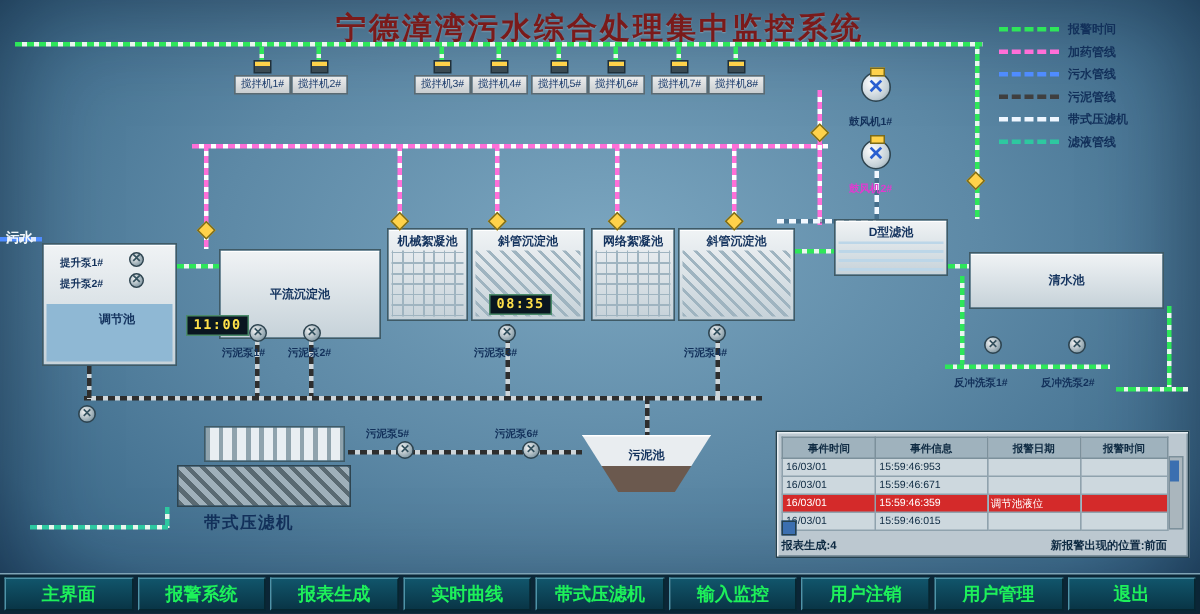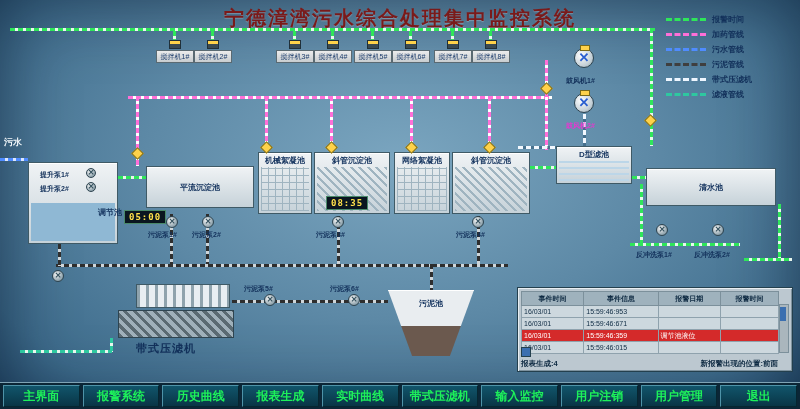--- a/index.html
+++ b/index.html
@@ -160,23 +160,23 @@
   <div class="pv c-flow" style="left:640px;top:184px;height:59px"></div>
   <div class="pv c-flow" style="left:778px;top:204px;height:54px"></div>
   <div class="ph c-flow" style="left:744px;top:258px;width:48px"></div>
   <div class="pv c-air" style="left:583px;top:114px;height:32px"></div>
   <div class="ph c-air" style="left:518px;top:146px;width:66px"></div>
   <div class="pv c-fil" style="left:110px;top:338px;height:14px"></div>
   <div class="ph c-fil" style="left:20px;top:350px;width:92px"></div>
 
   <div class="tank" style="left:28px;top:162px;width:90px;height:82px">
     <div class="fill hx-water"></div>
-    <div class="t-label" style="top:44px;text-align:right;padding-left:5px">调节池</div>
-  </div>
-  <div class="tank" style="left:146px;top:166px;width:108px;height:42px">
+    <div class="t-label" style="top:44px;text-align:center;padding-left:5px">调节池</div>
+  </div>
+  <div class="tank" style="left:146px;top:166px;width:108px;height:60px">
     <div class="t-label t-mid">平流沉淀池</div>
   </div>
   <div class="tank" style="left:258px;top:152px;width:54px;height:62px">
     <div class="fill hx-grid"></div>
     <div class="t-label t-top">机械絮凝池</div>
   </div>
   <div class="tank" style="left:314px;top:152px;width:76px;height:62px">
     <div class="fill hx-diag"></div>
     <div class="t-label t-top">斜管沉淀池</div>
   </div>
@@ -188,21 +188,21 @@
     <div class="fill hx-diag"></div>
     <div class="t-label t-top">斜管沉淀池</div>
   </div>
   <div class="tank" style="left:556px;top:146px;width:76px;height:38px">
     <div class="fill hx-stripes"></div>
     <div class="t-label t-top">D型滤池</div>
   </div>
   <div class="tank" style="left:646px;top:168px;width:130px;height:38px">
     <div class="t-label t-mid">清水池</div>
   </div>
-  <div class="tank trap" style="left:388px;top:290px;width:86px;height:66px">
+  <div class="tank trap" style="left:388px;top:290px;width:86px;height:38px">
     <div class="t-label" style="top:8px">污泥池</div>
   </div>
   <div class="rollers" style="left:136px;top:284px;width:94px;height:24px"></div>
   <div class="pressbody" style="left:118px;top:310px;width:116px;height:28px"></div>
   <div class="lbl lbl-big" style="left:136px;top:341px">带式压滤机</div>
 
   <div class="mx" style="left:156px;top:40px">
     <div class="motor"></div>
     <div class="mx-label">搅拌机1#</div>
   </div>
@@ -253,33 +253,33 @@
   <div class="pump" style="left:52px;top:270px"></div>
 
   <div class="valve" style="left:133px;top:149px"></div>
   <div class="valve" style="left:262px;top:143px"></div>
   <div class="valve" style="left:327px;top:143px"></div>
   <div class="valve" style="left:407px;top:143px"></div>
   <div class="valve" style="left:485px;top:143px"></div>
   <div class="valve" style="left:542px;top:84px"></div>
   <div class="valve" style="left:646px;top:116px"></div>
 
-  <div class="lbl lbl-white" style="left:4px;top:136px">污水</div>
+  <div class="lbl lbl-white" style="left:4px;top:152px">污水</div>
   <div class="lbl" style="left:40px;top:170px">提升泵1#</div>
   <div class="lbl" style="left:40px;top:184px">提升泵2#</div>
   <div class="lbl" style="left:148px;top:230px">污泥泵1#</div>
   <div class="lbl" style="left:192px;top:230px">污泥泵2#</div>
   <div class="lbl" style="left:316px;top:230px">污泥泵3#</div>
   <div class="lbl" style="left:456px;top:230px">污泥泵4#</div>
   <div class="lbl" style="left:244px;top:284px">污泥泵5#</div>
   <div class="lbl" style="left:330px;top:284px">污泥泵6#</div>
   <div class="lbl" style="left:636px;top:250px">反冲洗泵1#</div>
   <div class="lbl" style="left:694px;top:250px">反冲洗泵2#</div>
 
-  <div class="timer" style="left:124px;top:210px">05:00</div>
+  <div class="timer" style="left:124px;top:210px">11:00</div>
   <div class="timer" style="left:326px;top:196px">08:35</div>
 
   <div class="alarm">
     <table>
       <colgroup>
           <col style="width:62px">
           <col style="width:74px">
           <col style="width:62px">
           <col style="width:58px">
         </colgroup>
@@ -322,21 +322,20 @@
     <div class="sqbtn"></div>
     <div class="alarm-footer">
       <span>报表生成:4</span>
       <span>新报警出现的位置:前面</span>
     </div>
   </div>
 
   <div class="menubar">
     <div class="mbtn">主界面</div>
     <div class="mbtn">报警系统</div>
-    <div class="mbtn">历史曲线</div>
     <div class="mbtn">报表生成</div>
     <div class="mbtn">实时曲线</div>
     <div class="mbtn">带式压滤机</div>
     <div class="mbtn">输入监控</div>
     <div class="mbtn">用户注销</div>
     <div class="mbtn">用户管理</div>
     <div class="mbtn">退出</div>
   </div>
 
 </div>

